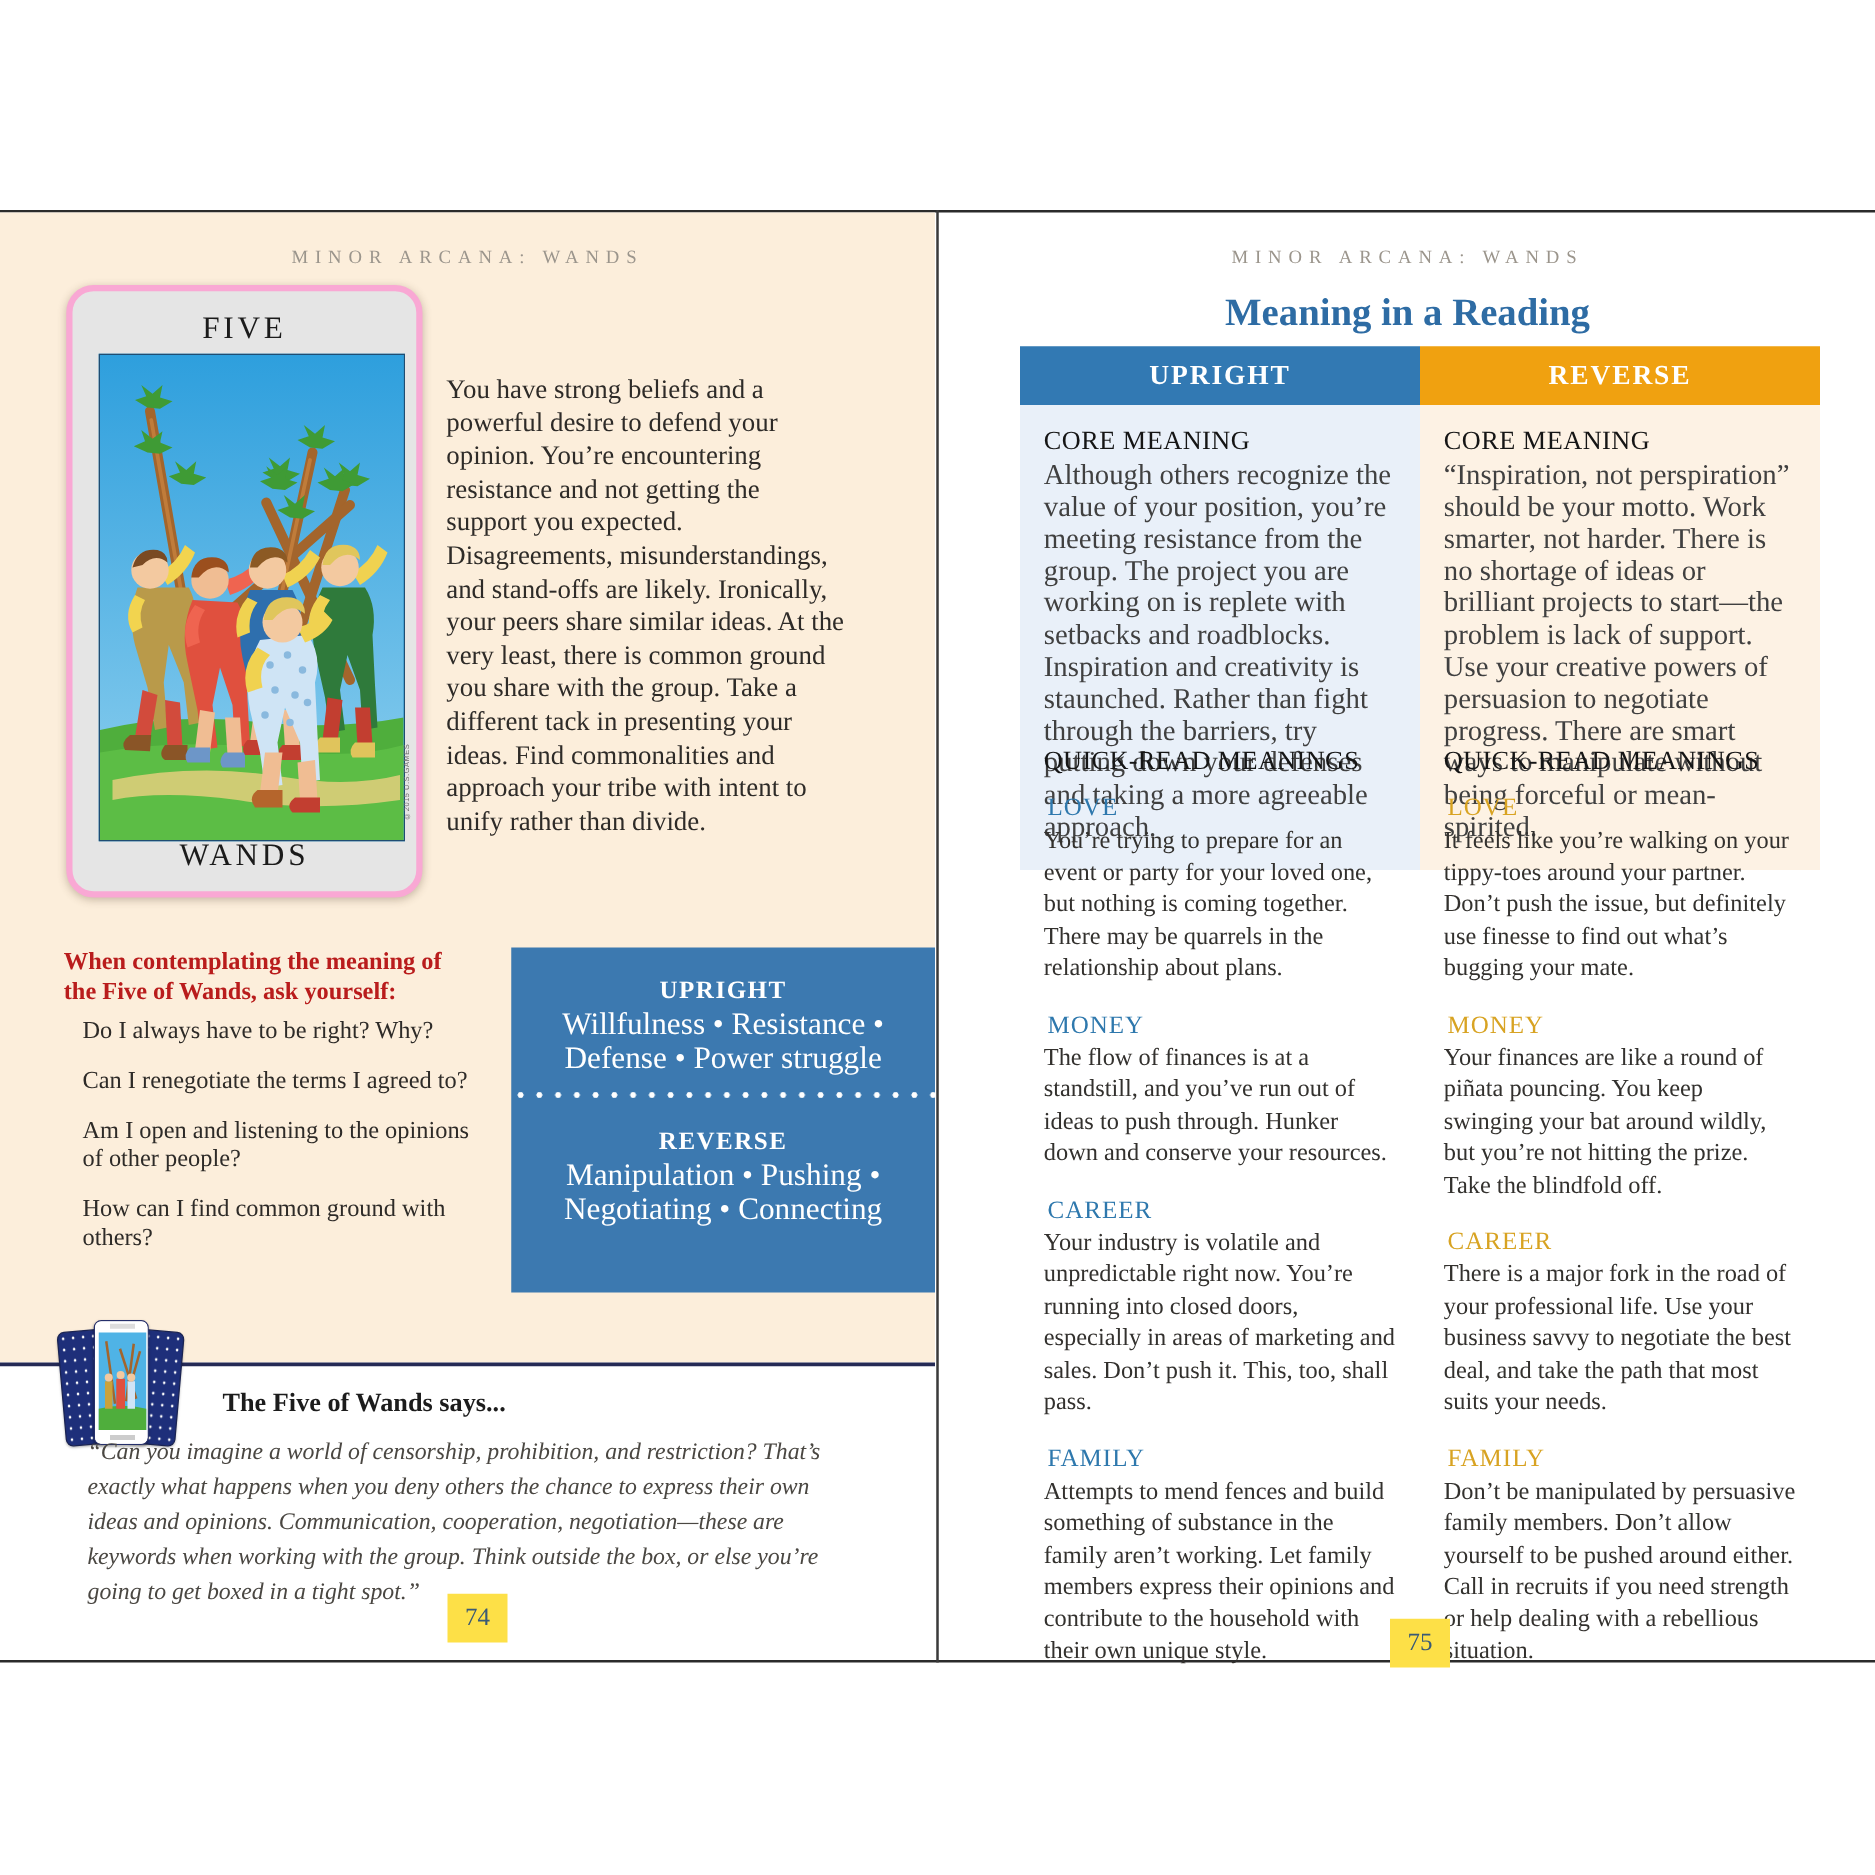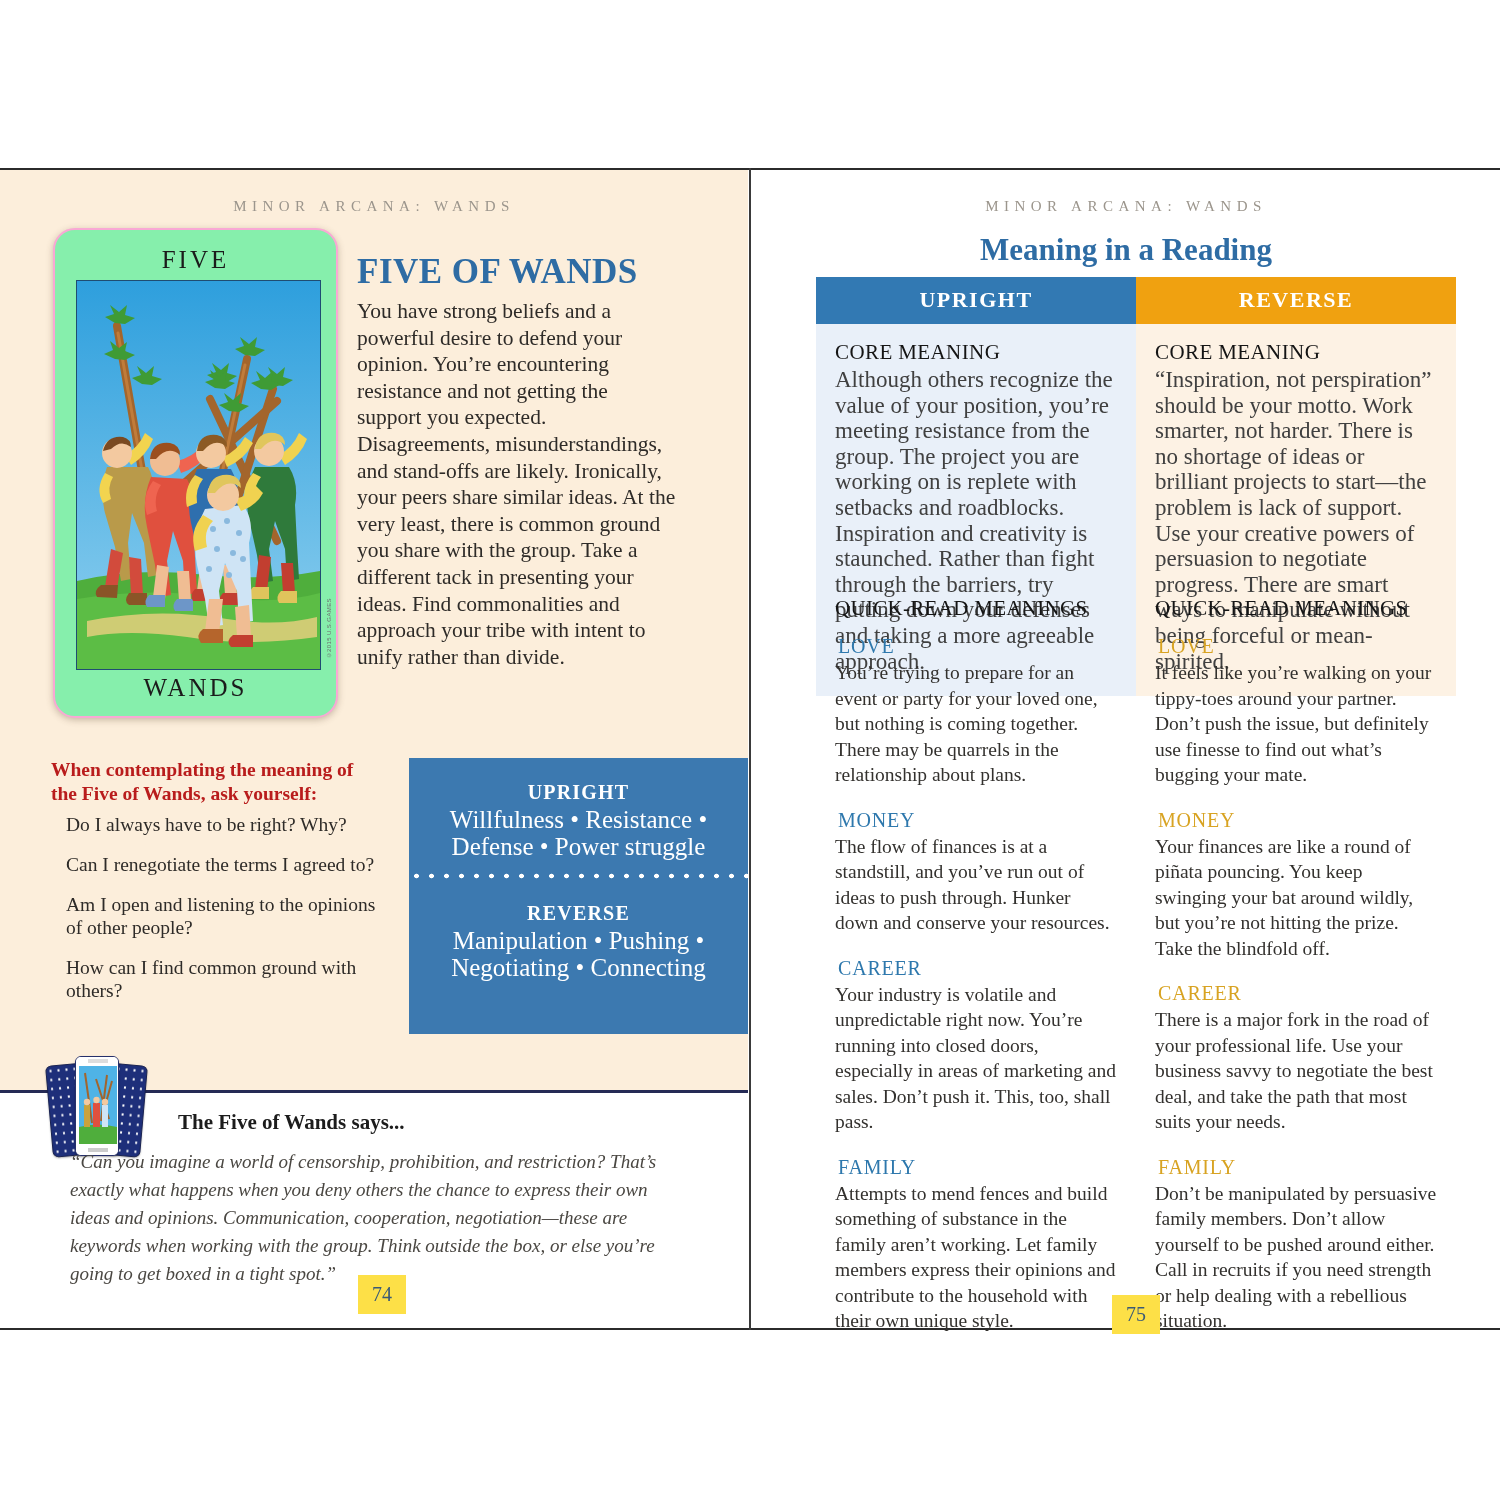--- a/index.html
+++ b/index.html
@@ -41,23 +41,23 @@
     font-family:"Liberation Serif", serif;
     font-size:15px;letter-spacing:5.5px;color:#9b958c;
     text-align:center;font-weight:400;
   }
   .rh-left{left:0;top:198px;width:748px;}
   .rh-right{left:752px;top:198px;width:748px;}
 
   
   .card-wrap{
     position:absolute;left:53px;top:228px;width:285px;height:490px;
-    background:#86efac;border-radius:22px;
+    background:#e5e5e5;border-radius:22px;
     box-shadow:0 2px 7px rgba(80,60,35,0.30);
-    border:2px solid #f9a8d4;
+    border:5px solid #f9a8d4;
     box-sizing:border-box;
   }
   .card-title{
     position:absolute;left:0;top:16px;width:100%;text-align:center;
     font-size:25px;letter-spacing:3px;color:#1b1b1b;
     font-family:"Liberation Serif", serif;
   }
   .card-foot{
     position:absolute;left:0;bottom:14px;width:100%;text-align:center;
     font-size:25px;letter-spacing:3px;color:#1b1b1b;
@@ -309,21 +309,20 @@
           <path d="M158 326 l2 30 l14 0 l-2 -32 z" fill="#f0bd93"></path>
           <path d="M126 348 q-8 6 -2 14 l22 0 l0 -14 z" fill="#b5652c"></path>
           <path d="M156 354 q-8 6 -2 12 l22 0 l0 -12 z" fill="#c23e30"></path>
         </g>
       </svg>
     </div>
     <div class="card-copy">©2015 U.S.GAMES</div>
     <div class="card-foot">WANDS</div>
   </div>
 
-  <div class="headline">FIVE OF WANDS</div>
   <div class="intro">You have strong beliefs and a powerful desire to defend your opinion. You’re encountering resistance and not getting the support you expected. Disagreements, misunderstandings, and stand-offs are likely. Ironically, your peers share similar ideas. At the very least, there is common ground you share with the group. Take a different tack in presenting your ideas. Find commonalities and approach your tribe with intent to unify rather than divide.</div>
 
   <div class="contemplate-title">When contemplating the meaning of the Five of Wands, ask yourself:</div>
   <div class="q-list">
     <div class="q-item">Do I always have to be right? Why?</div>
     <div class="q-item">Can I renegotiate the terms I agreed to?</div>
     <div class="q-item">Am I open and listening to the opinions of other people?</div>
     <div class="q-item">How can I find common ground with others?</div>
   </div>
 

